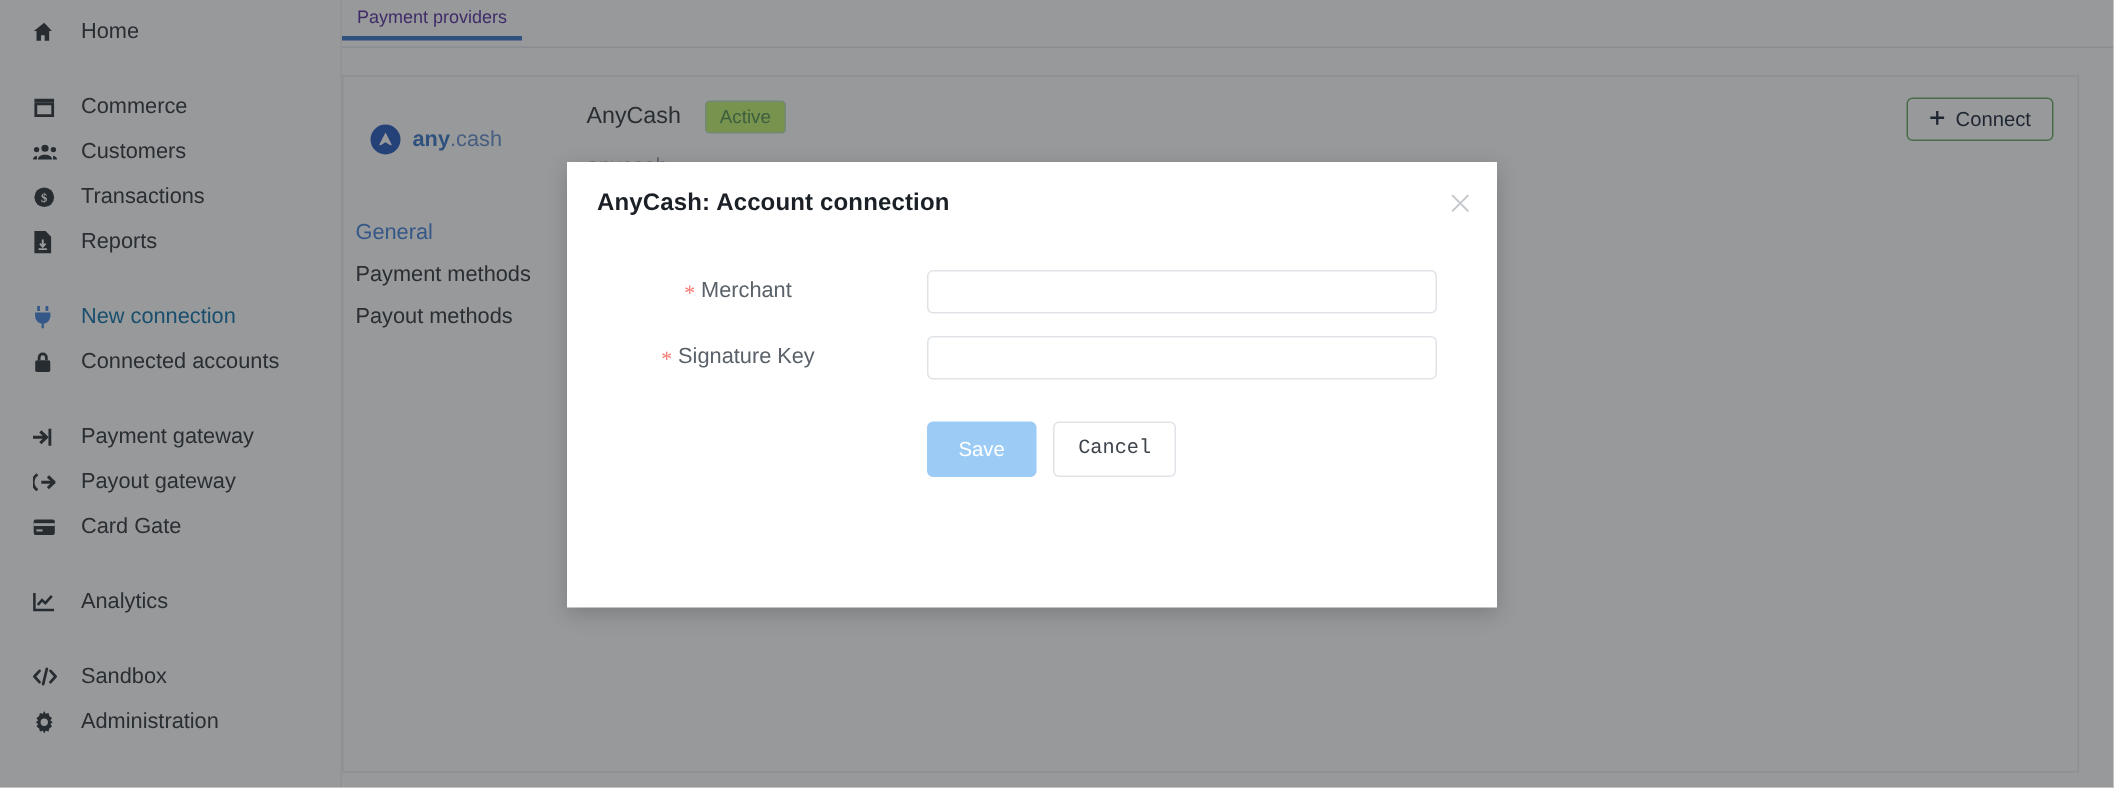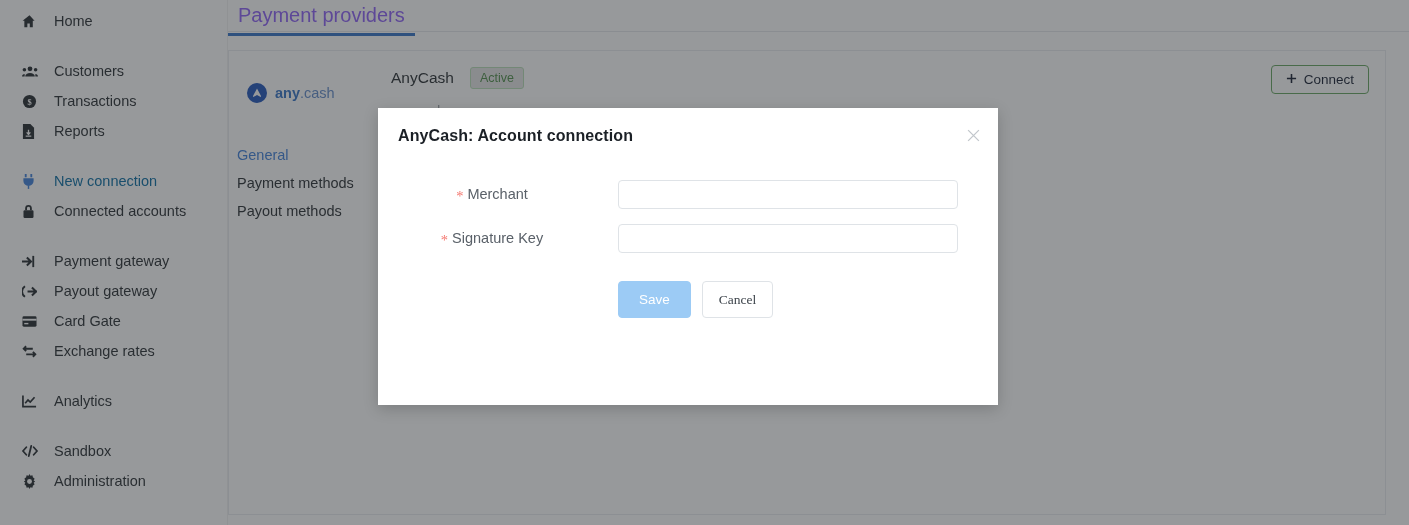--- a/index.html
+++ b/index.html
@@ -65,22 +65,22 @@
   
   .tabstrip {
     height: 32px;
     border-bottom: 1px solid #e4e7ea;
     display: flex;
     align-items: flex-start;
     padding-left: 0px;
     position: relative;
   }
   .tab {
-    font-size: 20px;
-    color: #8b5cf6;
+    font-size: 12px;
+    color: #4c1d95;
     padding: 4px 10px 8px 10px;
     position: relative;
     cursor: pointer;
     white-space: nowrap;
   }
   .tab.active::after {
     content: "";
     position: absolute;
     left: 0; right: 0; bottom: -1px;
     height: 3px;
@@ -133,21 +133,21 @@
   .headinfo { flex: 1 1 auto; padding-left: 2px; }
   .headrow1 { display: flex; align-items: center; }
   .prov-title {
     font-size: 15.5px;
     color: #23282c;
   }
   .badge-active {
     margin-left: 16px;
     border: 1px solid #b7dcb5;
     color: #4a8a45;
-    background: #e5e5e5;
+    background: #bef264;
     border-radius: 3px;
     font-size: 12.5px;
     padding: 2px 9px;
     line-height: 16px;
   }
   .prov-sub {
     margin-top: 14px;
     font-size: 14.5px;
     color: #9aa0a6;
   }
@@ -341,21 +341,21 @@
     font-family: "Liberation Sans", sans-serif;
     cursor: pointer;
   }
   .btn-cancel {
     background: #ffffff;
     border: 1px solid #dfe3e7;
     color: #3d444b;
     border-radius: 4px;
     font-size: 13.5px;
     padding: 6px 16px;
-    font-family: Liberation Serif, serif;
+    font-family: Liberation Mono, monospace;
     cursor: pointer;
   }
 </style>
 </head>
 <body>
 
 <div id="app">
 
   <nav class="sidebar">
 
@@ -363,20 +363,30 @@
       <span class="ni-icon">
         <svg width="15" height="15" viewBox="0 0 16 16" fill="currentColor">
             <path d="M8 1.2 0.6 7.1h1.9V14h3.2v-3.9h2.6V14h3.2V7.1h1.9L8 1.2z"></path>
           </svg>
       </span>
       <span class="ni-label">Home</span>
     </div>
 
     <div class="nav-gap"></div>
 
+    <div class="nav-item">
+      <span class="ni-icon">
+        <svg width="15" height="15" viewBox="0 0 16 16" fill="currentColor">
+            <path d="M1 2h14v2.2H1z"></path>
+            <path d="M2 5.5h12V14H2z" fill="none" stroke="currentColor" stroke-width="2"></path>
+            <path d="M4 8h8v2H4z" fill="#ffffff"></path>
+          </svg>
+      </span>
+      <span class="ni-label">Commerce</span>
+    </div>
     <div class="nav-item">
       <span class="ni-icon">
         <svg width="16" height="15" viewBox="0 0 18 16" fill="currentColor">
             <circle cx="9" cy="5" r="2.7"></circle>
             <circle cx="2.7" cy="6" r="2"></circle>
             <circle cx="15.3" cy="6" r="2"></circle>
             <path d="M3.6 13.5c0-2.2 2.4-3.7 5.4-3.7s5.4 1.5 5.4 3.7z"></path>
             <path d="M0 13.5c0-1.6 1.2-2.6 3-2.8v2.8zM18 13.5c0-1.6-1.2-2.6-3-2.8v2.8z"></path>
           </svg>
       </span>
@@ -446,28 +456,20 @@
     </div>
     <div class="nav-item">
       <span class="ni-icon">
         <svg width="15" height="13" viewBox="0 0 16 13" fill="currentColor">
             <rect x="0.5" y="1" width="15" height="11" rx="1.4"></rect>
             <rect x="0.5" y="3.6" width="15" height="2" fill="#ffffff"></rect>
             <rect x="2.4" y="8" width="4.4" height="1.5" fill="#ffffff"></rect>
           </svg>
       </span>
       <span class="ni-label">Card Gate</span>
-    </div>
-    <div class="nav-item">
-      <span class="ni-icon">
-        <svg width="15" height="15" viewBox="0 0 16 16" fill="none" stroke="currentColor" stroke-width="2">
-            <path d="M2 5h9.5M4.4 2.4 1.8 5l2.6 2.6M14 11H4.5M11.6 13.6 14.2 11l-2.6-2.6"></path>
-          </svg>
-      </span>
-      <span class="ni-label">Exchange rates</span>
     </div>
 
     <div class="nav-gap"></div>
 
     <div class="nav-item">
       <span class="ni-icon">
         <svg width="15" height="14" viewBox="0 0 16 14" fill="none" stroke="currentColor" stroke-width="1.8">
             <path d="M1 1v12h14"></path>
             <path d="M3.4 9.4 6.4 6l2.4 2.2L13.4 3"></path>
           </svg>

